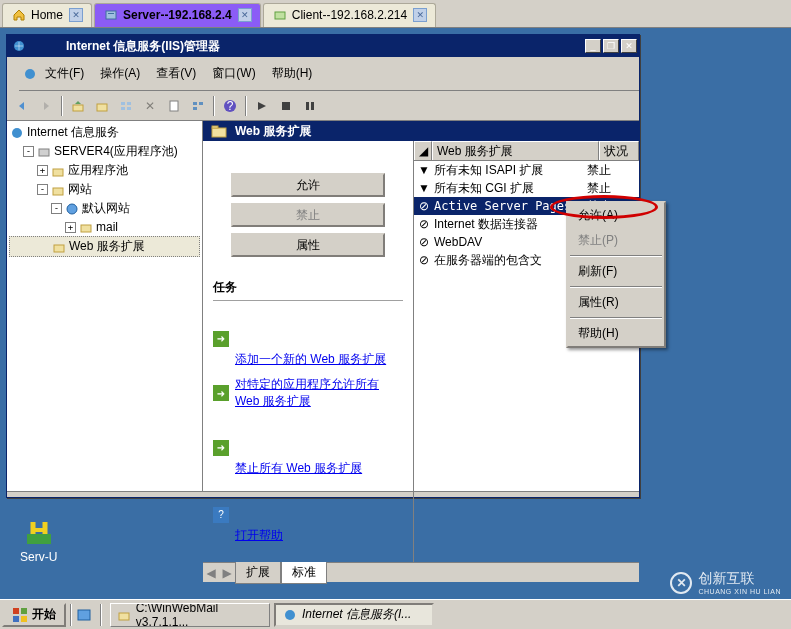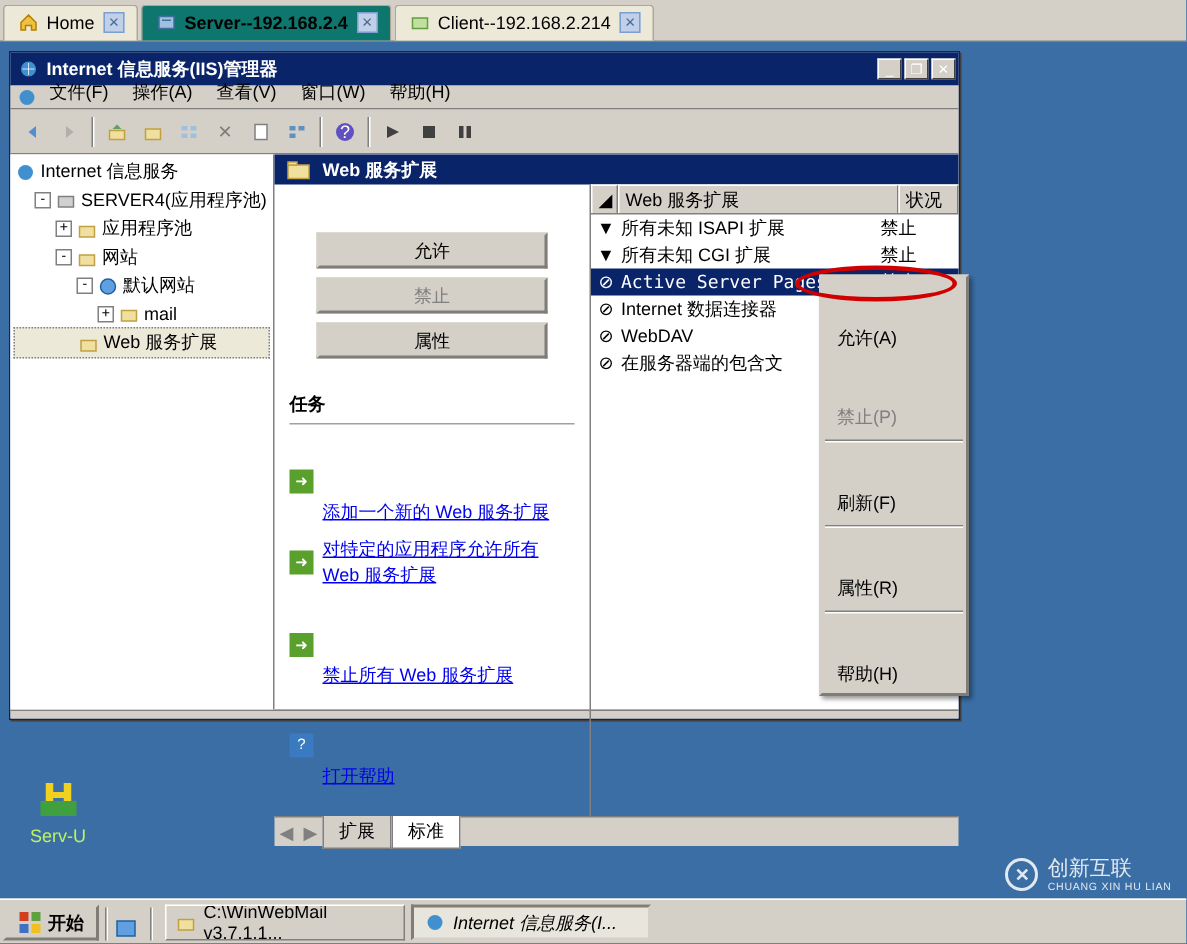--- a/index.html
+++ b/index.html
@@ -1,44 +1,44 @@
 <!DOCTYPE html>
 <html><head>
 <meta charset="utf-8">
 <style>
 * { margin: 0; padding: 0; box-sizing: border-box; font-family: "SimSun", "宋体", Arial, sans-serif; font-size: 12px; }
 body { background: #3a6ea5; width: 791px; height: 629px; overflow: hidden; position: relative; }
 
 
 .browser-tabs { background: #d4d0c8; height: 28px; display: flex; align-items: center; padding: 2px 0 0 2px; border-bottom: 1px solid #808080; }
 .browser-tab { display: flex; align-items: center; height: 24px; padding: 0 8px; background: #ece9d8; border: 1px solid #aca899; border-bottom: none; margin-right: 2px; border-radius: 3px 3px 0 0; cursor: pointer; }
-.browser-tab.active { background: #0f766e; }
+.browser-tab.active { background: #8b5cf6; }
 .browser-tab .tab-icon { width: 16px; height: 16px; margin-right: 4px; display: inline-flex; align-items: center; justify-content: center; }
 .browser-tab .tab-close { margin-left: 6px; width: 14px; height: 14px; background: #c0d0e8; border: 1px solid #7a9fd0; display: flex; align-items: center; justify-content: center; font-size: 9px; color: #4a6a9a; cursor: pointer; }
 
 
 .iis-window { position: absolute; left: 6px; top: 34px; width: 634px; background: #d4d0c8; border: 1px solid #0a246a; box-shadow: 1px 1px 0 #404040; }
 .title-bar { background: linear-gradient(to right, #0a246a, #0a246a); color: #fff; height: 22px; display: flex; align-items: center; padding: 0 2px 0 4px; }
 .title-bar .wb-icon { width: 16px; height: 16px; margin-right: 4px; display: inline-flex; align-items: center; justify-content: center; }
-.title-bar .title-text { flex: 1; font-weight: bold; }
+.title-bar .title-text { flex: 1; font-weight: bold; margin-left: 35px; }
 .title-bar .win-buttons { display: flex; gap: 2px; }
 .title-bar .win-btn { width: 16px; height: 14px; background: #d4d0c8; border: 1px solid #fff; border-right-color: #404040; border-bottom-color: #404040; display: flex; align-items: center; justify-content: center; font-size: 9px; font-family: Arial; cursor: pointer; }
 
 
-.menu-bar { height: 16px; background: #d4d0c8; display: flex; align-items: flex-end; padding: 0 4px; border-bottom: 1px solid #808080; }
+.menu-bar { height: 34px; background: #d4d0c8; display: flex; align-items: center; padding: 0 4px; border-bottom: 1px solid #808080; margin-left: 12px; }
 .menu-item { padding: 2px 8px; cursor: pointer; }
 
 
 .toolbar { height: 30px; background: #d4d0c8; display: flex; align-items: center; padding: 0 4px; border-bottom: 1px solid #808080; gap: 2px; }
 .tb-btn { width: 22px; height: 22px; display: flex; align-items: center; justify-content: center; border: 1px solid transparent; cursor: pointer; }
 .tb-sep { width: 2px; height: 20px; border-left: 1px solid #808080; border-right: 1px solid #fff; margin: 0 2px; }
 
 
 .content-area { display: flex; height: 370px; background: #fff; }
-.tree-pane { width: 176px; border-right: 1px solid #808080; padding: 2px; background: #fff; overflow: auto; }
+.tree-pane { width: 196px; border-right: 1px solid #808080; padding: 2px; background: #fff; overflow: auto; }
 .tree-node { display: flex; align-items: center; padding: 1px 0; white-space: nowrap; cursor: pointer; }
 .tree-node.selected { background: #ece9d8; border: 1px dotted #808080; }
 .expander { width: 11px; height: 11px; border: 1px solid #808080; display: inline-flex; align-items: center; justify-content: center; font-size: 9px; margin-right: 2px; background: #fff; font-family: monospace; line-height: 1; }
 .expander-empty { width: 13px; display: inline-block; }
 .tree-icon { width: 16px; height: 16px; margin-right: 2px; display: inline-flex; align-items: center; justify-content: center; }
 .indent-1 { padding-left: 14px; }
 .indent-2 { padding-left: 28px; }
 .indent-3 { padding-left: 42px; }
 .indent-4 { padding-left: 56px; }
 
@@ -66,39 +66,39 @@
 .lhc-c { width: 40px; }
 .list-row { display: flex; align-items: center; height: 18px; padding-left: 2px; }
 .list-row .lr-icon { width: 16px; text-align: center; }
 .list-row .lr-text { flex: 1; padding-left: 2px; }
 .list-row .lr-status { width: 52px; }
 .list-row.sel { background: #0a246a; color: #fff; }
 .list-row.sel .lr-text { font-family: "Fixedsys", monospace; }
 
 
 .context-menu { position: absolute; left: 152px; top: 60px; width: 100px; background: #d4d0c8; border: 2px outset #d4d0c8; z-index: 10; box-shadow: 2px 2px 3px rgba(0,0,0,0.4); }
-.ctx-item { padding: 4px 10px; cursor: pointer; margin-top: 28px; }
+.ctx-item { padding: 4px 10px; cursor: pointer; }
 .ctx-sep { height: 0; border-top: 1px solid #808080; border-bottom: 1px solid #fff; margin: 2px; }
 
 
 .red-ellipse { position: absolute; left: 136px; top: 54px; width: 108px; height: 24px; border: 3px solid #d00000; border-radius: 50%; pointer-events: none; z-index: 20; }
 
 
 .bottom-tabs { height: 20px; background: #d4d0c8; display: flex; align-items: center; border-top: 1px solid #808080; }
 .bottom-tab { padding: 2px 10px; background: #fff; border: 1px solid #808080; border-top: none; cursor: pointer; }
 .bottom-tab:first-of-type { background: #d4d0c8; }
 .chev { width: 16px; cursor: pointer; text-align: center; color: #808080; }
 
 
 .desktop-icon { position: absolute; left: 20px; top: 516px; text-align: center; cursor: pointer; }
 .desktop-icon .di-img { width: 32px; height: 32px; margin: 0 auto; }
-.desktop-icon .di-label { color: #bef264; margin-top: 2px; }
-
-
-.taskbar { position: absolute; left: 0; bottom: 0; width: 791px; height: 30px; background: #d4d0c8; border-top: 1px solid #fff; display: flex; align-items: flex-end; padding: 2px; }
+.desktop-icon .di-label { color: #ffffff; margin-top: 2px; }
+
+
+.taskbar { position: absolute; left: 0; bottom: 0; width: 791px; height: 30px; background: #d4d0c8; border-top: 1px solid #fff; display: flex; align-items: center; padding: 2px; }
 .start-btn { height: 24px; padding: 0 8px; border: 2px outset #d4d0c8; display: flex; align-items: center; cursor: pointer; font-weight: bold; }
 .task-btn { height: 24px; padding: 0 6px; border: 1px solid #fff; border-right-color: #808080; border-bottom-color: #808080; margin-left: 4px; display: flex; align-items: center; cursor: pointer; width: 160px; overflow: hidden; }
 .task-btn.pressed { border: 2px inset #d4d0c8; background: #e8e6dc; font-style: italic; }
 .tb-icon { width: 16px; height: 16px; margin-right: 4px; display: inline-flex; align-items: center; justify-content: center; }
 .ql-sep { width: 2px; height: 22px; border-left: 1px solid #808080; border-right: 1px solid #fff; margin: 0 4px; }
 .watermark { position: absolute; right: 10px; bottom: 34px; color: #fff; font-family: Arial; font-size: 12px; opacity: 0.85; display: flex; align-items: center; gap: 6px; }
 .watermark .wm-circle { width: 22px; height: 22px; border: 2px solid #fff; border-radius: 50%; display: flex; align-items: center; justify-content: center; font-weight: bold; }
 
 svg { display: block; }
 </style>

